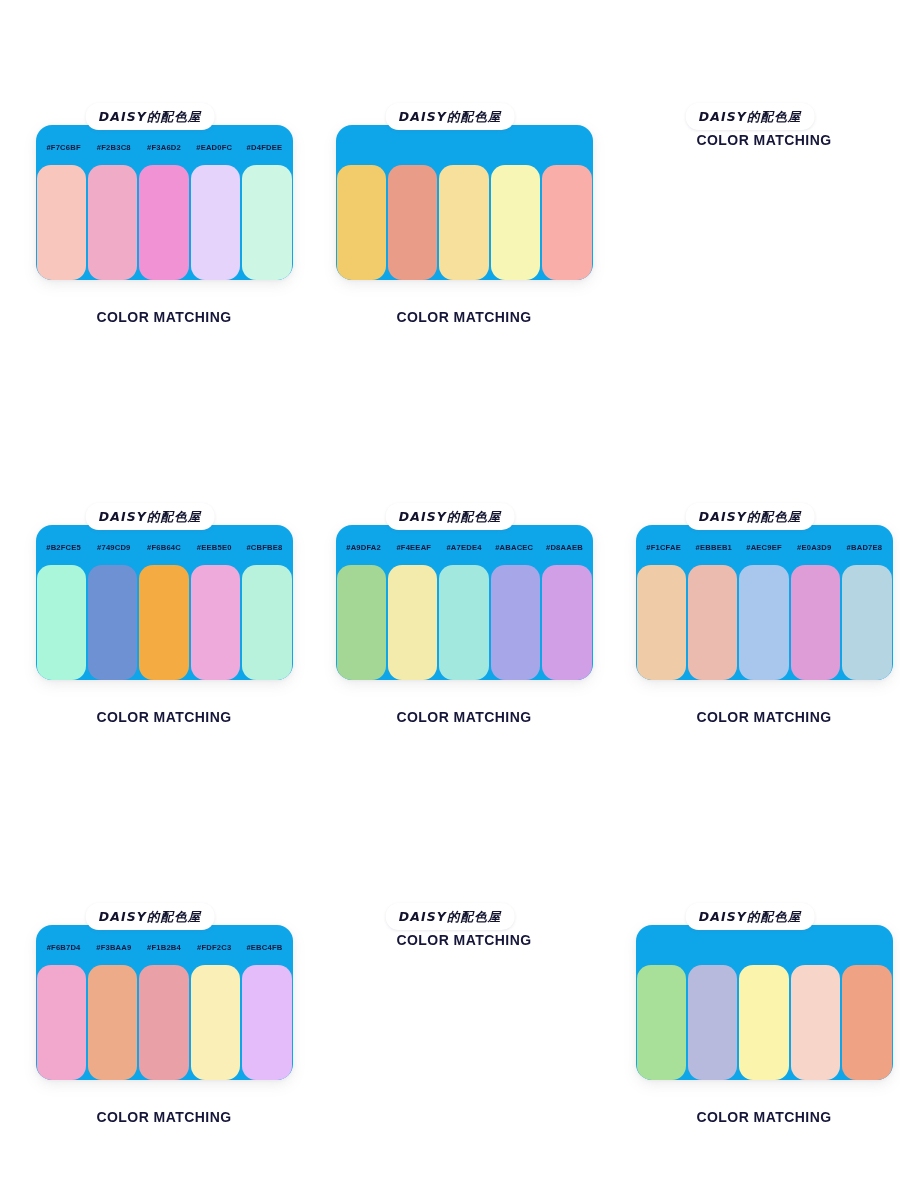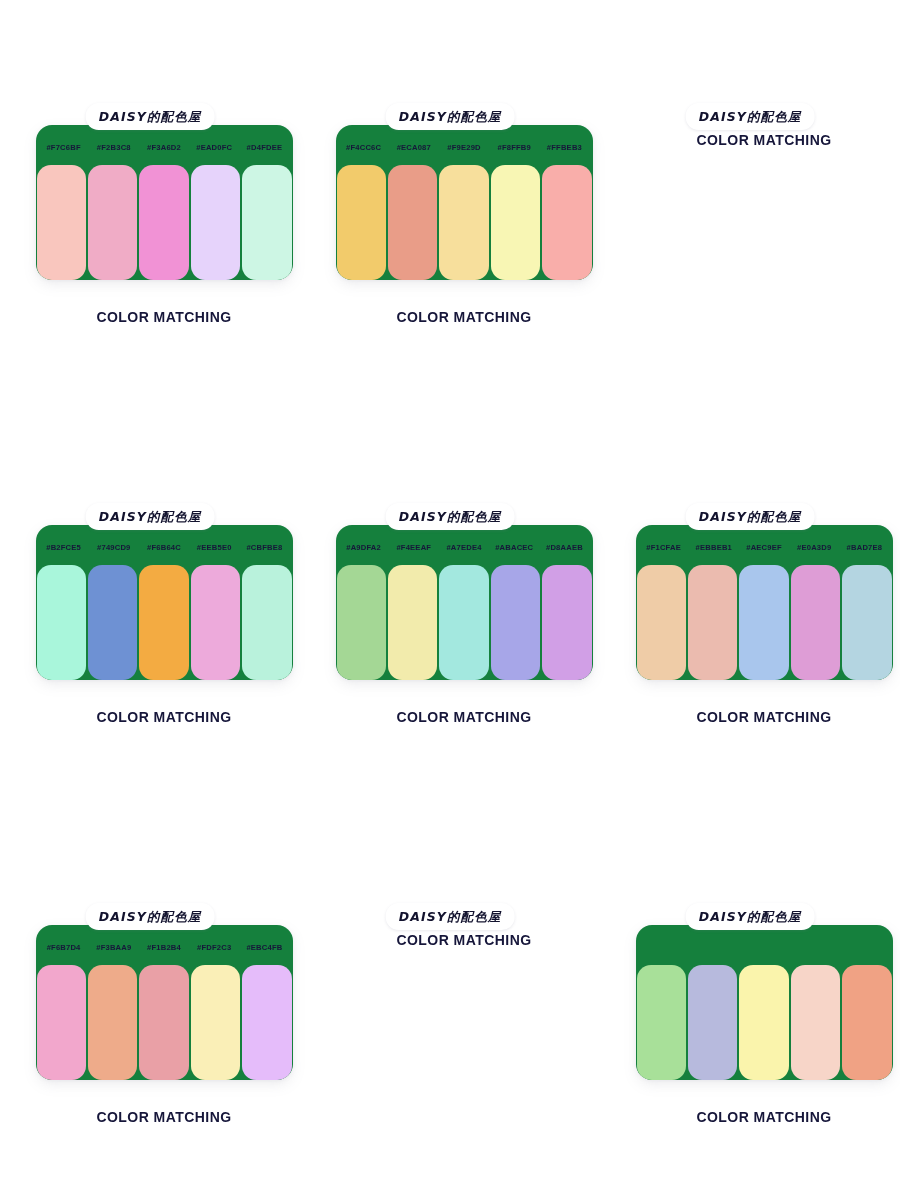--- a/index.html
+++ b/index.html
@@ -52,21 +52,21 @@
     color: #12122e;
     line-height: 16px;
   }
 
   
   .card {
     position: relative;
     width: 257px;
     height: 155px;
     margin: 22px auto 12px auto;
-    background: #15803d;
+    background: #0ea5e9;
     border-radius: 16px;
     box-shadow: 0 5px 13px rgba(130,130,150,0.13),
                 0 1px 4px rgba(130,130,150,0.09);
     overflow: hidden;
   }
 
   .hex-row {
     position: relative;
     z-index: 2;
     display: flex;
@@ -129,27 +129,20 @@
           <div class="swatch" style="background:#F192D5"></div>
           <div class="swatch" style="background:#E6D3FB"></div>
           <div class="swatch" style="background:#CDF6E4"></div>
         </div>
       </div>
       <div class="caption">COLOR MATCHING</div>
     </div>
     <div class="palette-cell">
       <div class="header-pill"><span class="header-title">DAISY的配色屋</span></div>
       <div class="card">
-        <div class="hex-row">
-          <div class="hex-label">#F4CC6C</div>
-          <div class="hex-label">#ECA087</div>
-          <div class="hex-label">#F9E29D</div>
-          <div class="hex-label">#F8FFB9</div>
-          <div class="hex-label">#FFBEB3</div>
-        </div>
         <div class="swatch-row">
           <div class="swatch" style="background:#F2CB6B"></div>
           <div class="swatch" style="background:#E99D88"></div>
           <div class="swatch" style="background:#F7DF9C"></div>
           <div class="swatch" style="background:#F8F6B4"></div>
           <div class="swatch" style="background:#F9AEAA"></div>
         </div>
       </div>
       <div class="caption">COLOR MATCHING</div>
     </div>

